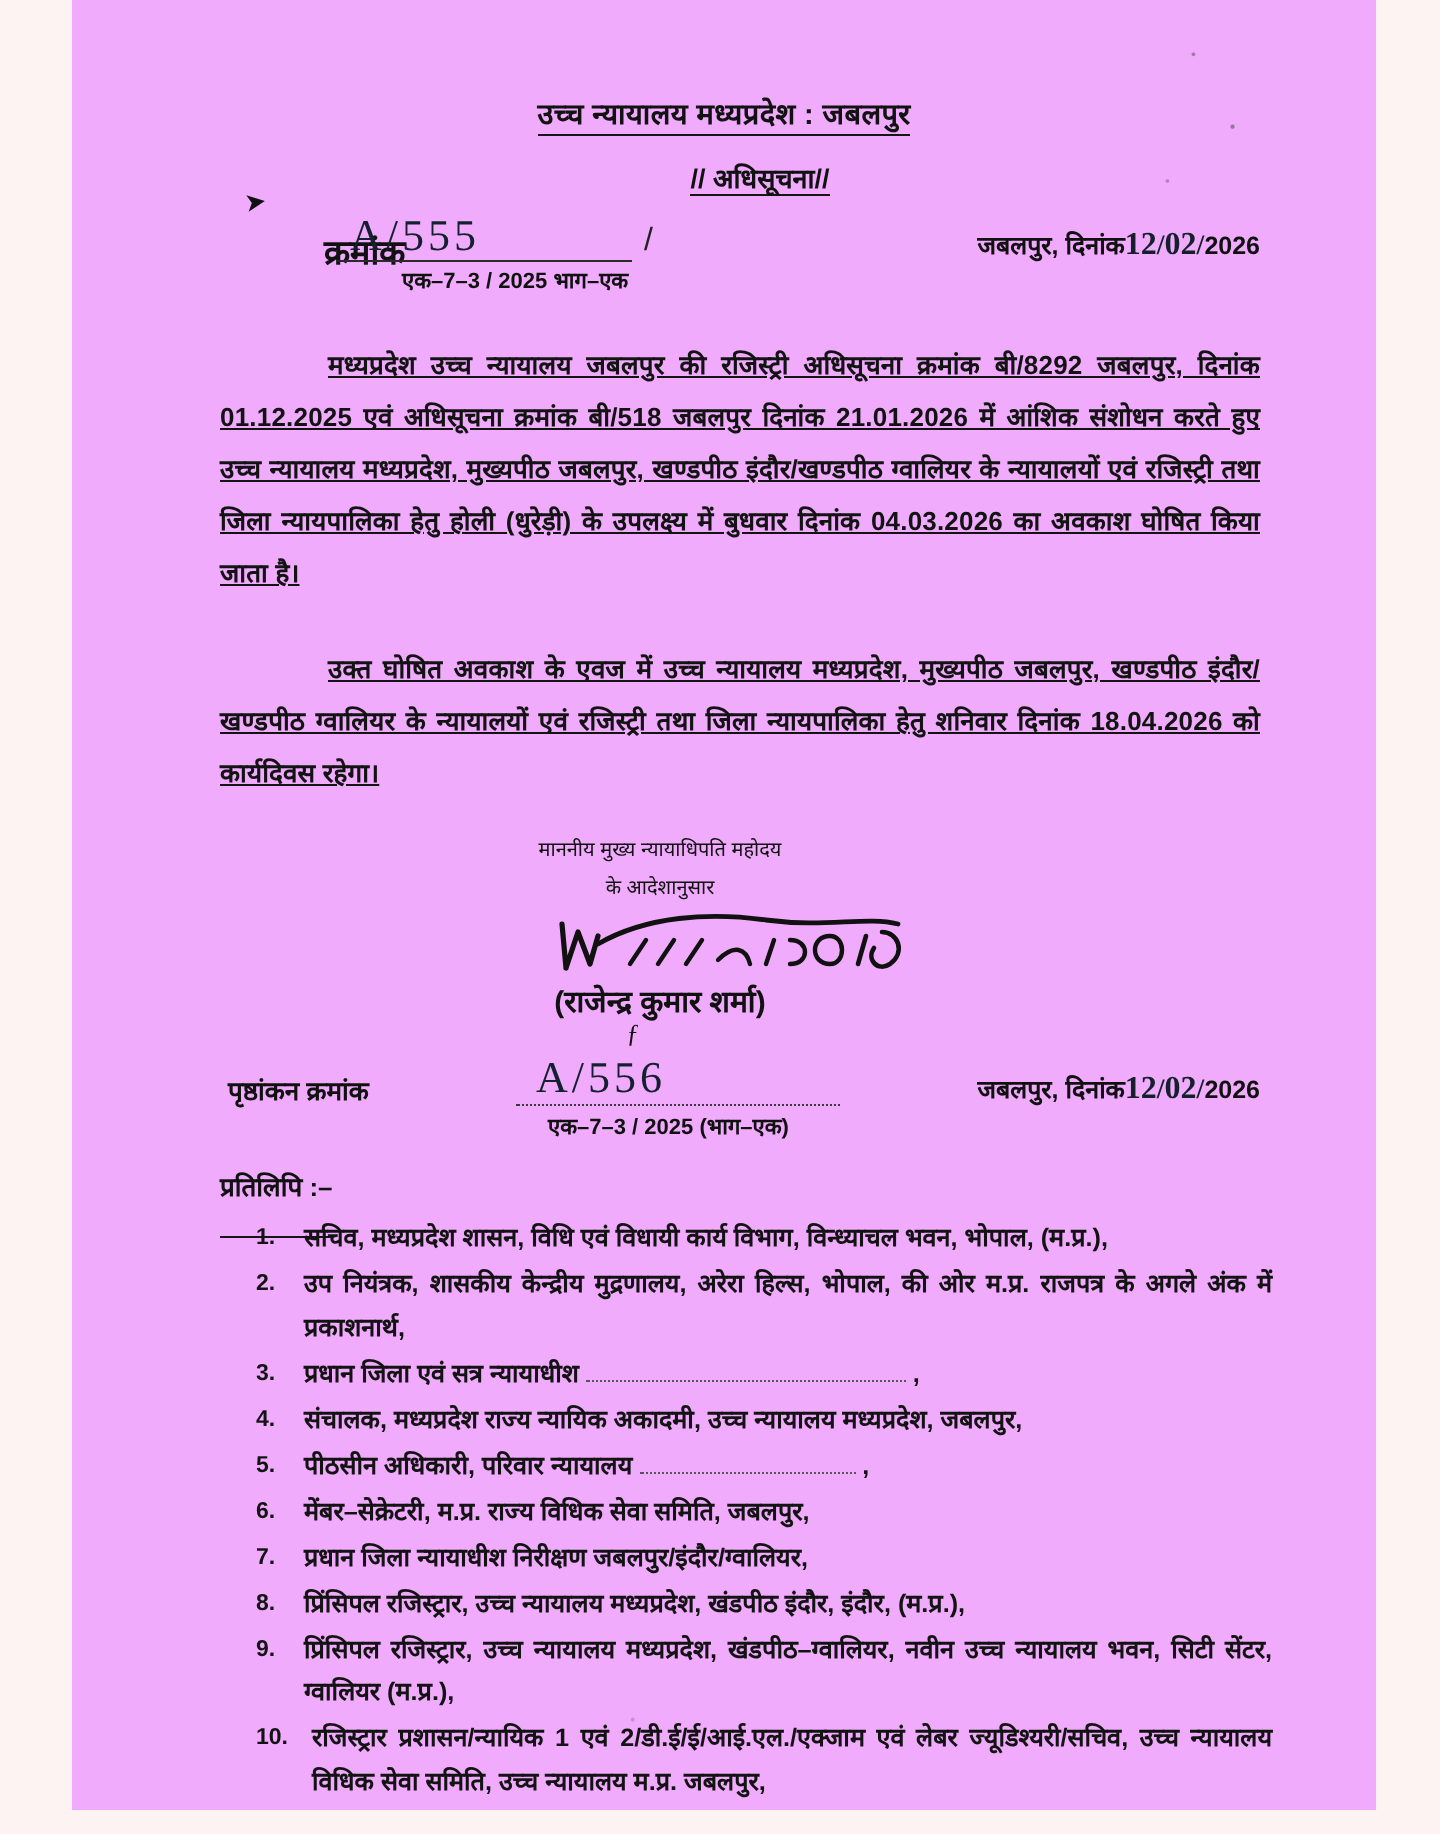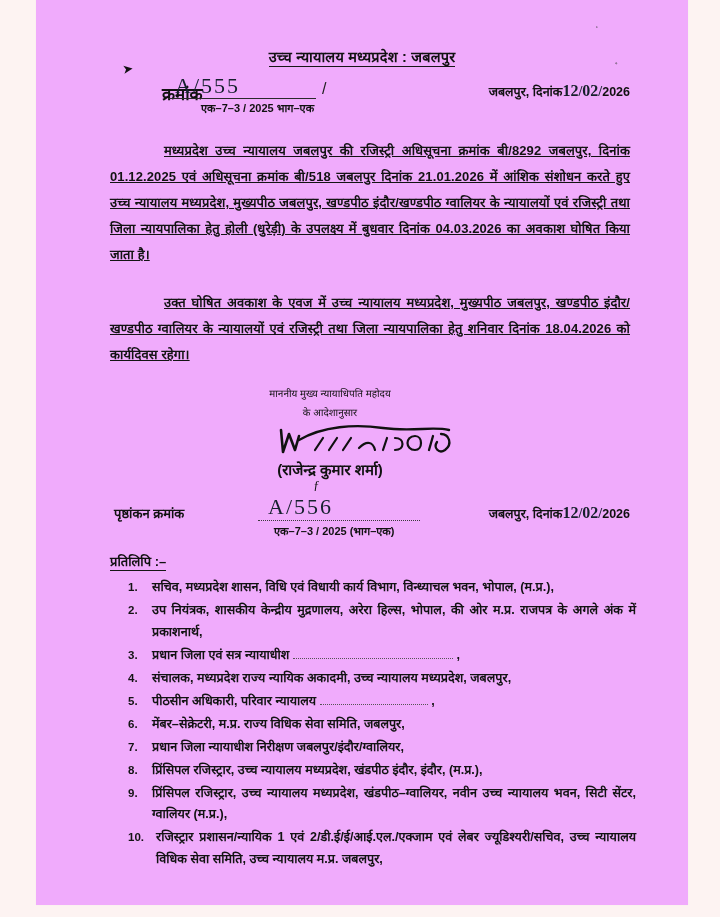--- a/index.html
+++ b/index.html
@@ -206,21 +206,21 @@
   }
   .end-sub { position: absolute; left: 238px; top: 31px; font-size: 11px; font-weight: bold; }
   .end-place { position: absolute; right: 58px; top: 12px; font-size: 12.5px; font-weight: bold; white-space: nowrap; }
 
   .pratilipi {
     padding-left: 74px;
     margin-top: 14px;
     font-size: 13px;
     font-weight: bold;
   }
-  .pratilipi span { border-bottom: 1.2px solid #161616; padding-bottom: 1px; }
+  .pratilipi span { border-bottom: 1.2px solid #161616; padding-bottom: 17px; }
 
   
   ol.copies {
     margin: 7px 0 0 0;
     padding: 0 52px 0 92px;
     list-style: none;
     counter-reset: ci;
   }
   ol.copies > li {
     position: relative;
@@ -258,20 +258,23 @@
 <body>
 
 <div class="page">
   <div class="scan-noise"></div>
   <div class="doc">
 
     <div class="title">
       <span>उच्च न्यायालय मध्यप्रदेश : जबलपुर</span>
     </div>
 
+    <div class="subtitle-row">
+      <span class="sub"><u>// अधिसूचना//</u></span>
+    </div>
 
     <div class="kram-row">
       <div class="ink-mark">➤</div>
       <div class="kram-label">क्रमांक</div>
       <div class="kram-value">A/555</div>
       <div class="kram-rule"></div>
       <div class="kram-slash">/</div>
       <div class="kram-sub">एक–7–3 / 2025 भाग–एक</div>
       <div class="place-date">
         <span>जबलपुर,</span>

